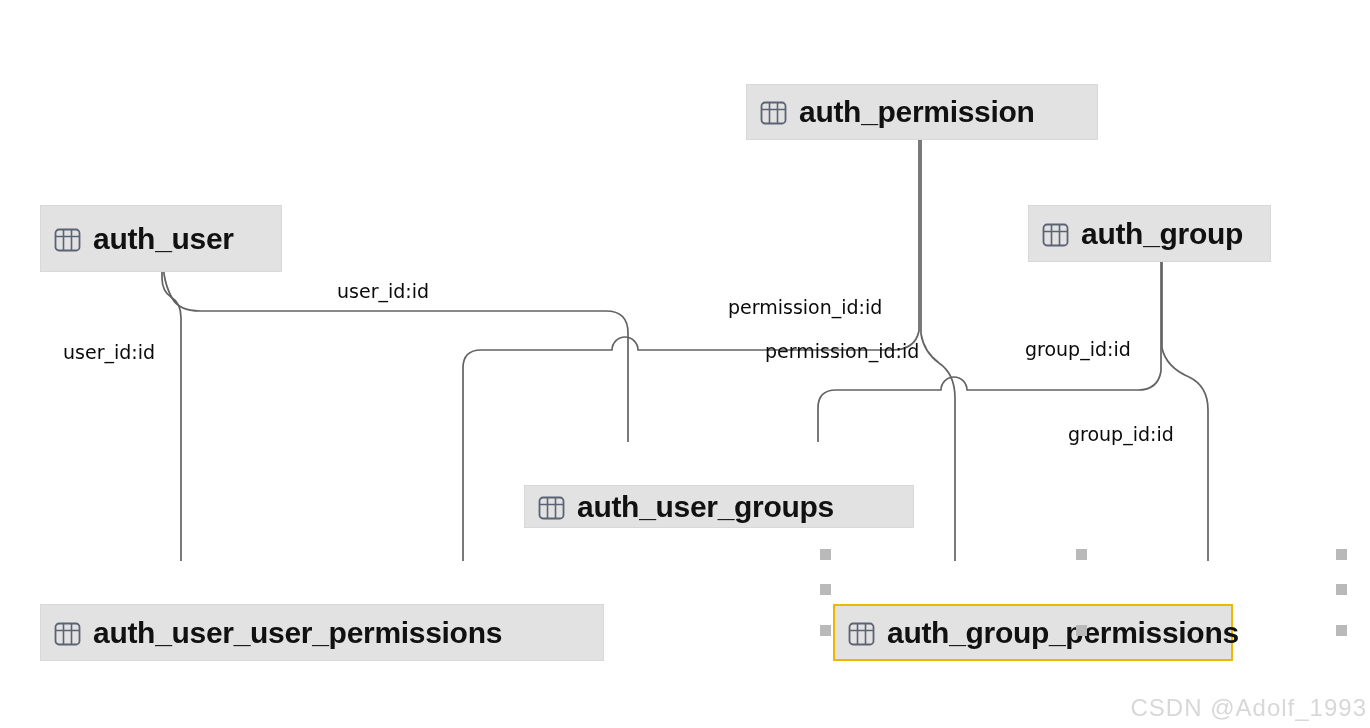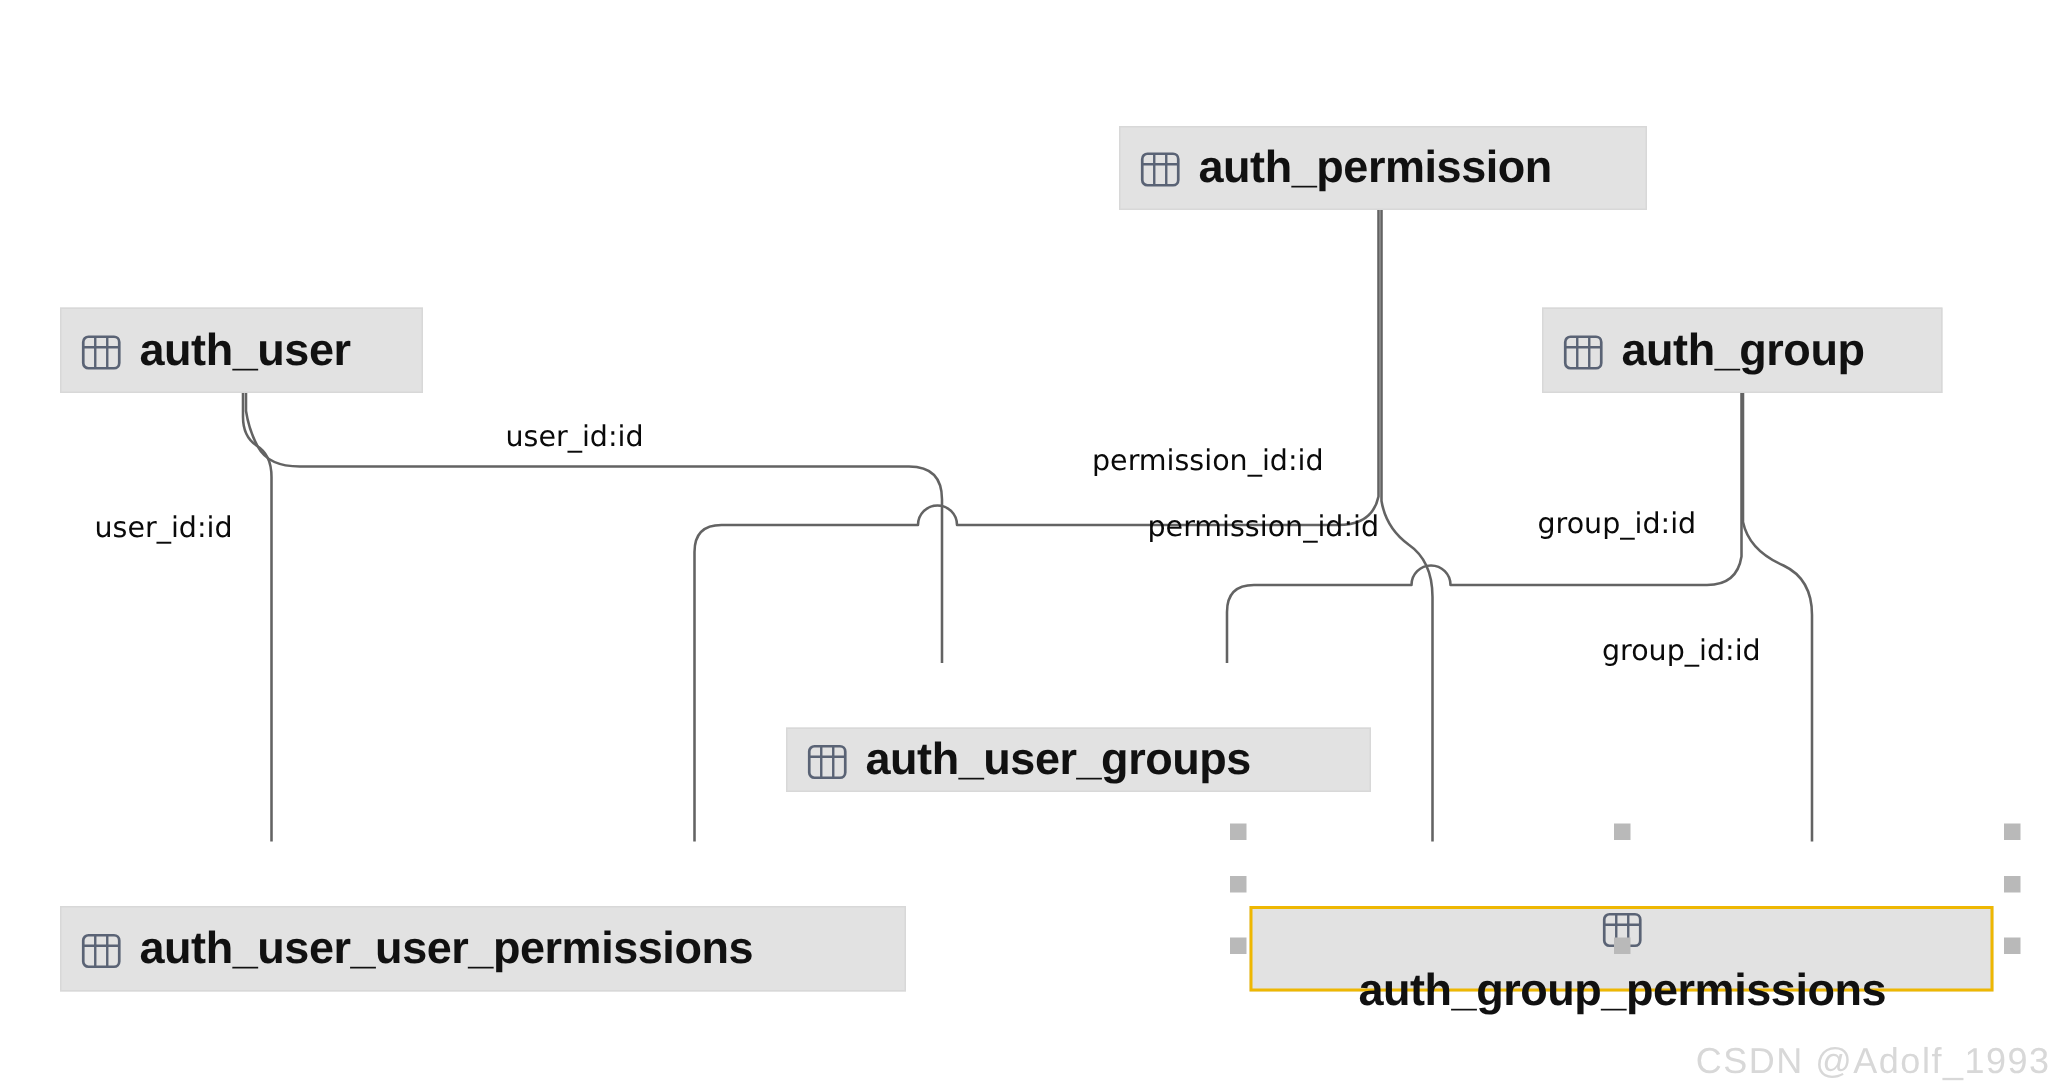--- a/index.html
+++ b/index.html
@@ -57,30 +57,30 @@
   <div id="nodes-layer">
       <div class="node" style="left: 746px; top: 41px; width: 352px; height: 56px;">
         <span class="icon">
           <svg width="27" height="24" viewBox="0 0 27 24">
             <rect x="1.5" y="1.5" width="24" height="21" rx="3.5" fill="none" stroke="#5a6375" stroke-width="1.8"></rect>
             <path d="M1.5 8.5 H25.5 M9.5 1.5 V22.5 M17.5 1.5 V22.5" fill="none" stroke="#5a6375" stroke-width="1.6"></path>
           </svg>
         </span>
         <span>auth_permission</span>
       </div>
-      <div class="node" style="left: 40px; top: 162px; width: 242px; height: 57px;">
+      <div class="node" style="left: 40px; top: 162px; width: 242px; height: 67px;">
         <span class="icon">
           <svg width="27" height="24" viewBox="0 0 27 24">
             <rect x="1.5" y="1.5" width="24" height="21" rx="3.5" fill="none" stroke="#5a6375" stroke-width="1.8"></rect>
             <path d="M1.5 8.5 H25.5 M9.5 1.5 V22.5 M17.5 1.5 V22.5" fill="none" stroke="#5a6375" stroke-width="1.6"></path>
           </svg>
         </span>
         <span>auth_user</span>
       </div>
-      <div class="node" style="left: 1028px; top: 162px; width: 267px; height: 57px;">
+      <div class="node" style="left: 1028px; top: 162px; width: 243px; height: 57px;">
         <span class="icon">
           <svg width="27" height="24" viewBox="0 0 27 24">
             <rect x="1.5" y="1.5" width="24" height="21" rx="3.5" fill="none" stroke="#5a6375" stroke-width="1.8"></rect>
             <path d="M1.5 8.5 H25.5 M9.5 1.5 V22.5 M17.5 1.5 V22.5" fill="none" stroke="#5a6375" stroke-width="1.6"></path>
           </svg>
         </span>
         <span>auth_group</span>
       </div>
       <div class="node" style="left: 524px; top: 442px; width: 390px; height: 43px;">
         <span class="icon">
@@ -93,21 +93,21 @@
       </div>
       <div class="node" style="left: 40px; top: 561px; width: 564px; height: 57px;">
         <span class="icon">
           <svg width="27" height="24" viewBox="0 0 27 24">
             <rect x="1.5" y="1.5" width="24" height="21" rx="3.5" fill="none" stroke="#5a6375" stroke-width="1.8"></rect>
             <path d="M1.5 8.5 H25.5 M9.5 1.5 V22.5 M17.5 1.5 V22.5" fill="none" stroke="#5a6375" stroke-width="1.6"></path>
           </svg>
         </span>
         <span>auth_user_user_permissions</span>
       </div>
-      <div class="node selected" style="left: 833px; top: 561px; width: 496px; height: 57px; flex-direction: column;">
+      <div class="node selected" style="left: 833px; top: 561px; width: 400px; height: 57px;">
         <span class="icon">
           <svg width="27" height="24" viewBox="0 0 27 24">
             <rect x="1.5" y="1.5" width="24" height="21" rx="3.5" fill="none" stroke="#5a6375" stroke-width="1.8"></rect>
             <path d="M1.5 8.5 H25.5 M9.5 1.5 V22.5 M17.5 1.5 V22.5" fill="none" stroke="#5a6375" stroke-width="1.6"></path>
           </svg>
         </span>
         <span>auth_group_permissions</span>
       </div>
       <div class="handle" style="left: 819.5px; top: 548.5px;"></div>
       <div class="handle" style="left: 1075.5px; top: 548.5px;"></div>

